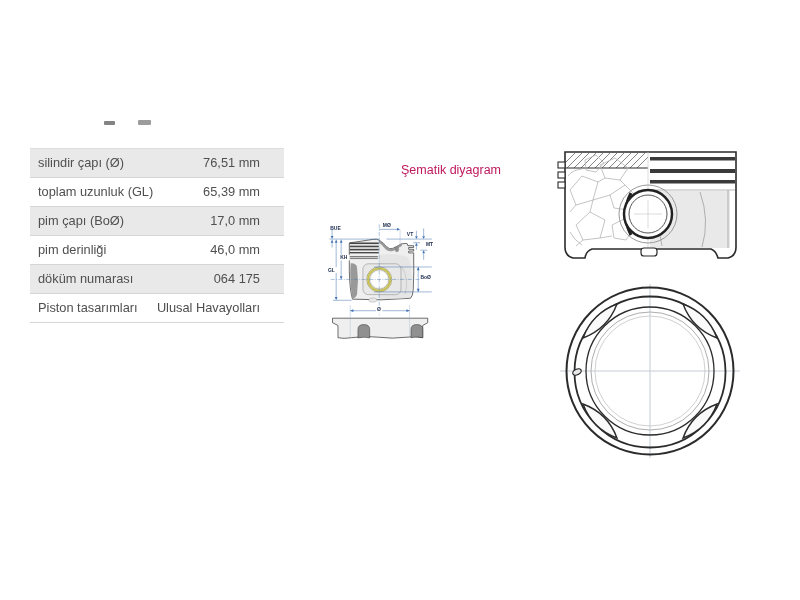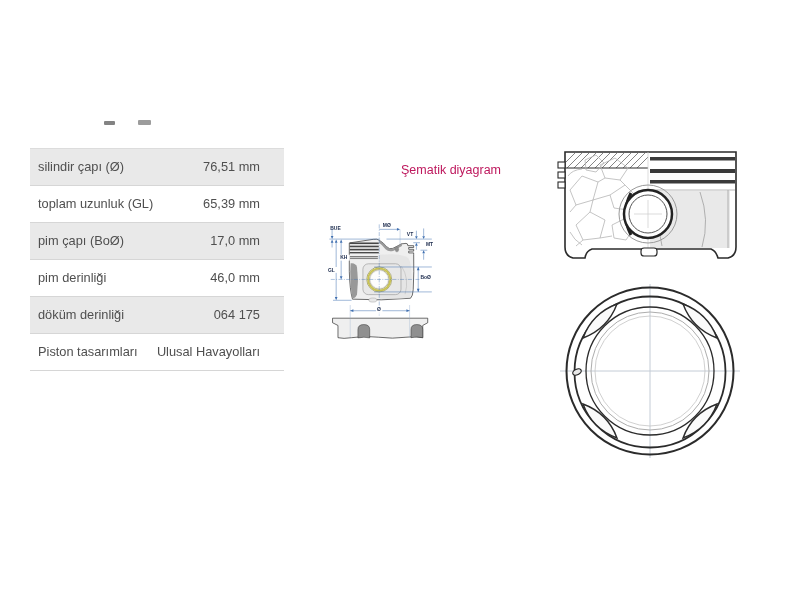--- a/index.html
+++ b/index.html
@@ -9,21 +9,21 @@
   }
   
   .faint-mark{position:absolute;background:#5a5a5a;opacity:.75;border-radius:1px;}
   
   .spec-table{
     position:absolute;left:30px;top:148px;width:254px;
     border-top:1px solid #dcdcdc;font-size:12.8px;color:#4f4f4f;
   }
   .spec-row{
     display:flex;justify-content:space-between;align-items:center;
-    height:37px;box-sizing:border-box;border-bottom:1px solid #d6d6d6;
+    height:29px;box-sizing:border-box;border-bottom:1px solid #d6d6d6;
     background:#ffffff;line-height:18px;
   }
   .spec-row.alt{background:#e9e9e9;}
   .spec-label{padding-left:8px;white-space:nowrap;}
   .spec-value{padding-right:24px;white-space:nowrap;text-align:right;}
   
   .diagram-title{
     position:absolute;left:401px;top:163px;font-size:12.5px;color:#be185d;
   }
   svg{position:absolute;}
@@ -54,21 +54,21 @@
   </div>
   <div class="spec-row alt">
     <span class="spec-label">pim çapı (BoØ)</span>
     <span class="spec-value">17,0 mm</span>
   </div>
   <div class="spec-row">
     <span class="spec-label">pim derinliği</span>
     <span class="spec-value">46,0 mm</span>
   </div>
   <div class="spec-row alt">
-    <span class="spec-label">döküm derinliği</span>
+    <span class="spec-label">döküm numarası</span>
     <span class="spec-value">064 175</span>
   </div>
   <div class="spec-row">
     <span class="spec-label">Piston tasarımları</span>
     <span class="spec-value">Ulusal Havayolları</span>
   </div>
 </div>
 
 <div class="diagram-title">Şematik diyagram</div>
 

